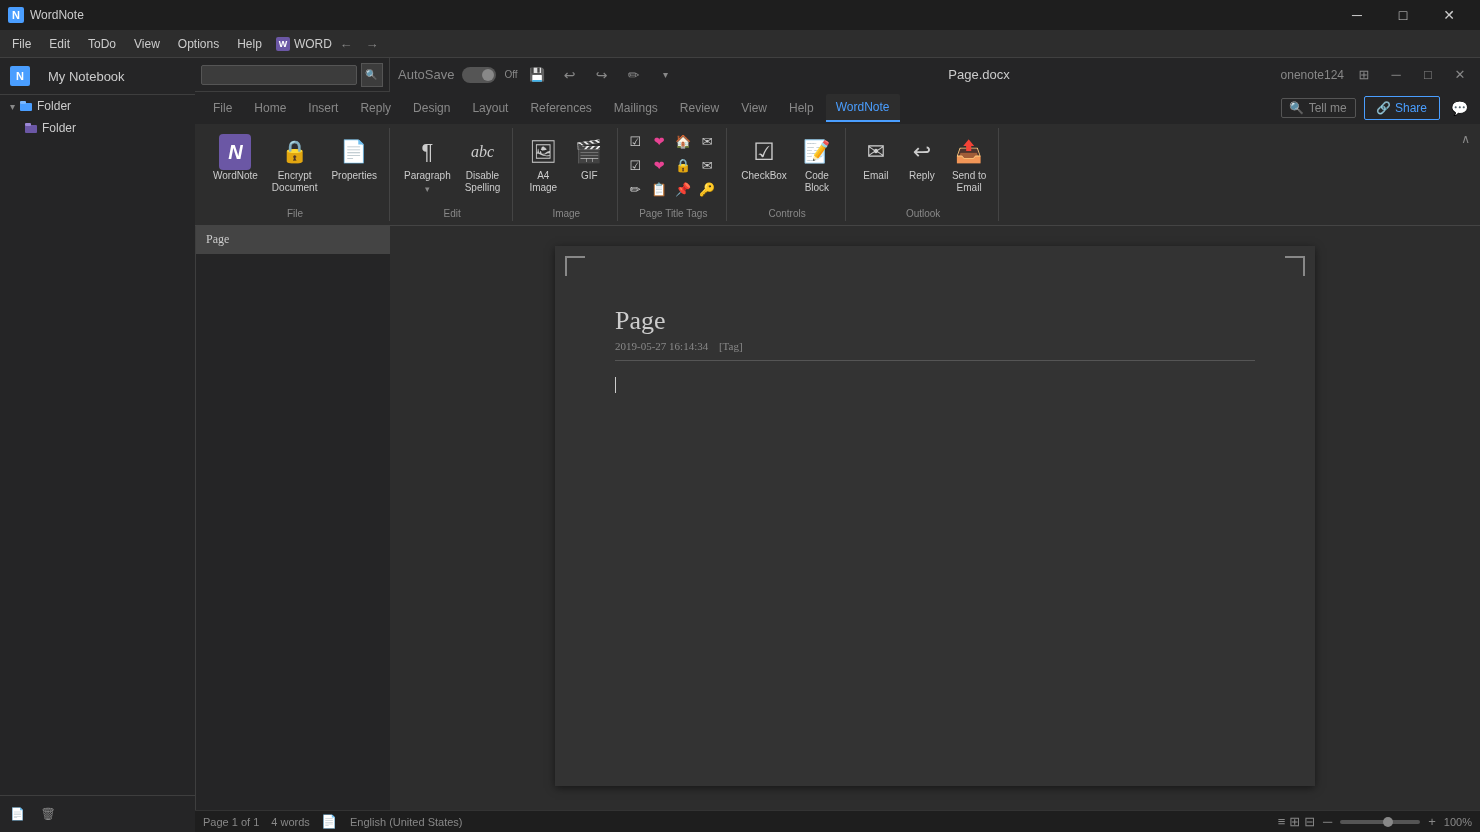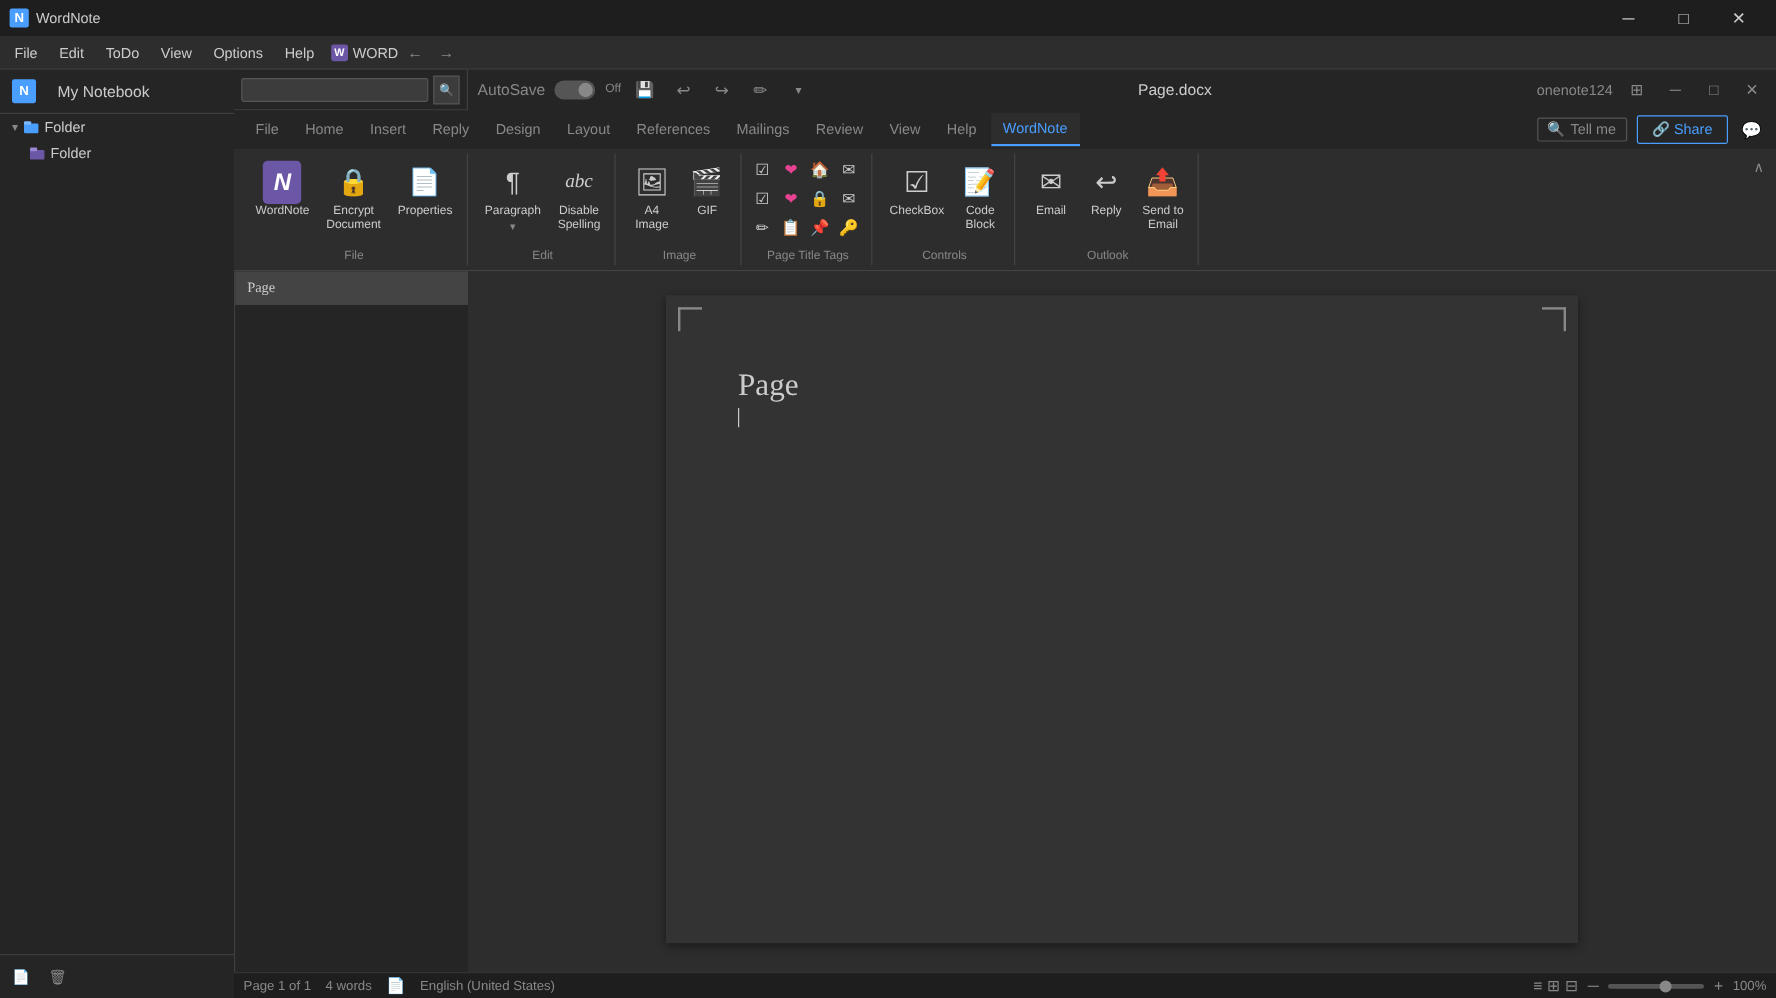--- a/index.html
+++ b/index.html
@@ -314,20 +314,24 @@
 
         <div class="pages-panel">
           <div class="page-item active">Page</div>
         </div>
 
         <div class="document-area">
           <div class="document-page">
             <div class="page-corner-tl"></div>
             <div class="page-corner-tr"></div>
             <h1 class="page-title-text">Page</h1>
+            <div class="page-date">
+              <span>2019-05-27 16:14:34</span>
+              <span style="margin-left:8px; color:#888;">[Tag]</span>
+            </div>
             <div style="min-height:200px;">
               <span class="page-cursor"></span>
             </div>
           </div>
         </div>
       </div>
 
     </div>
 
     <div class="status-bar">

